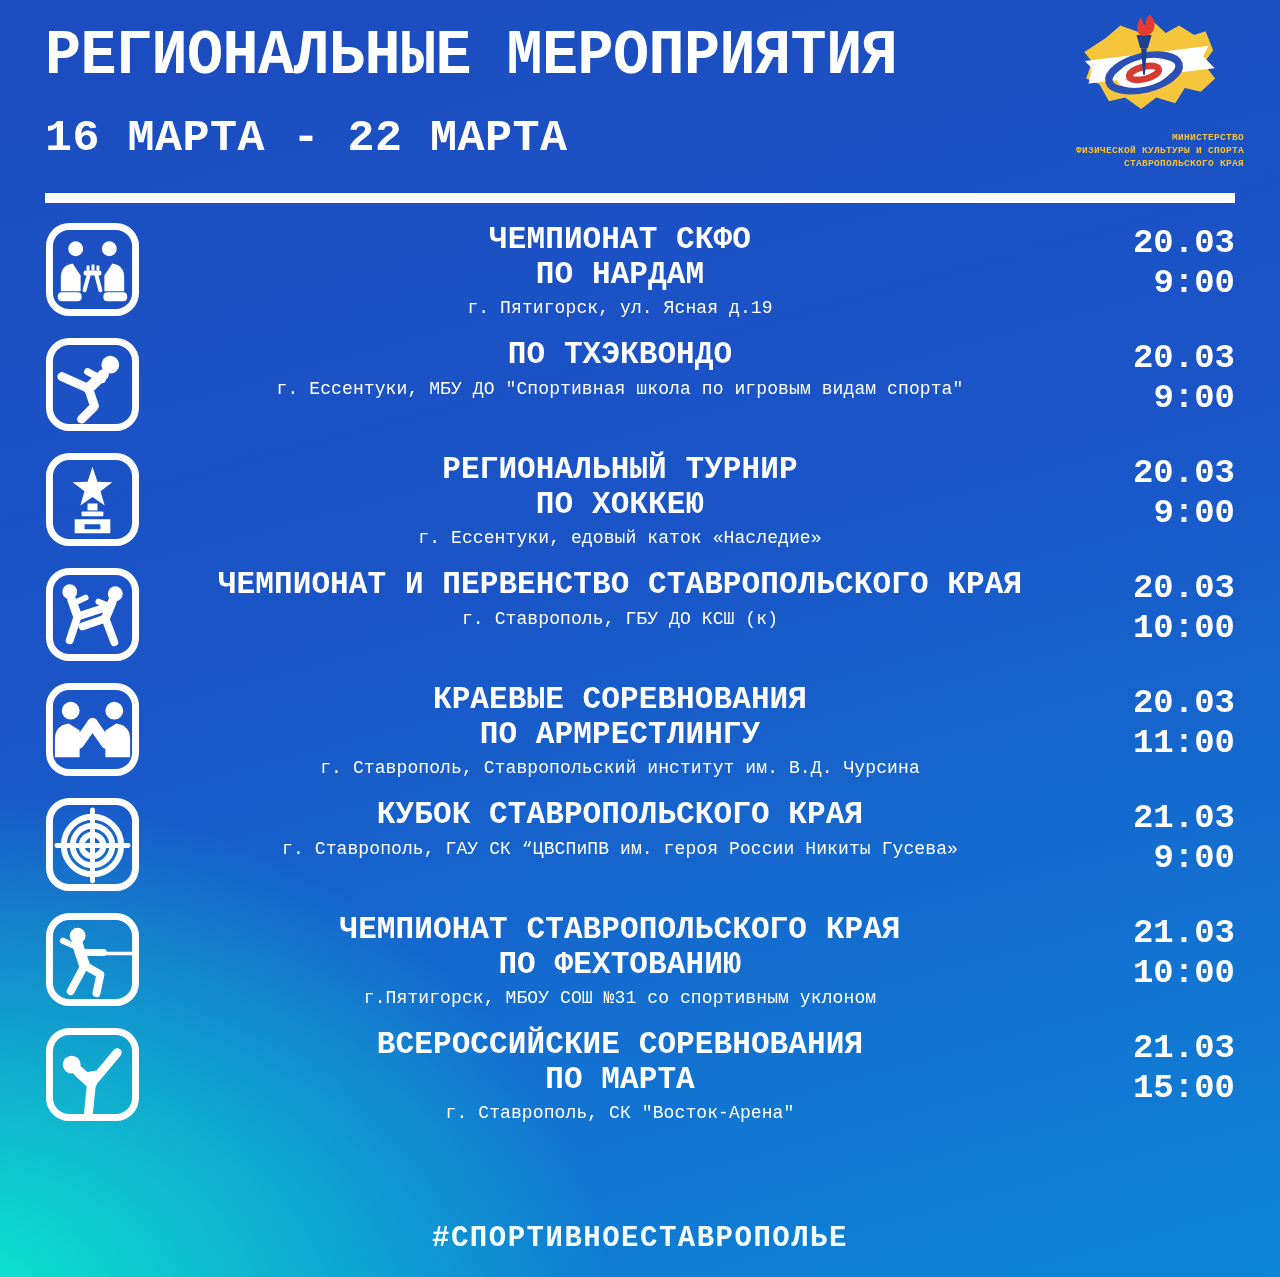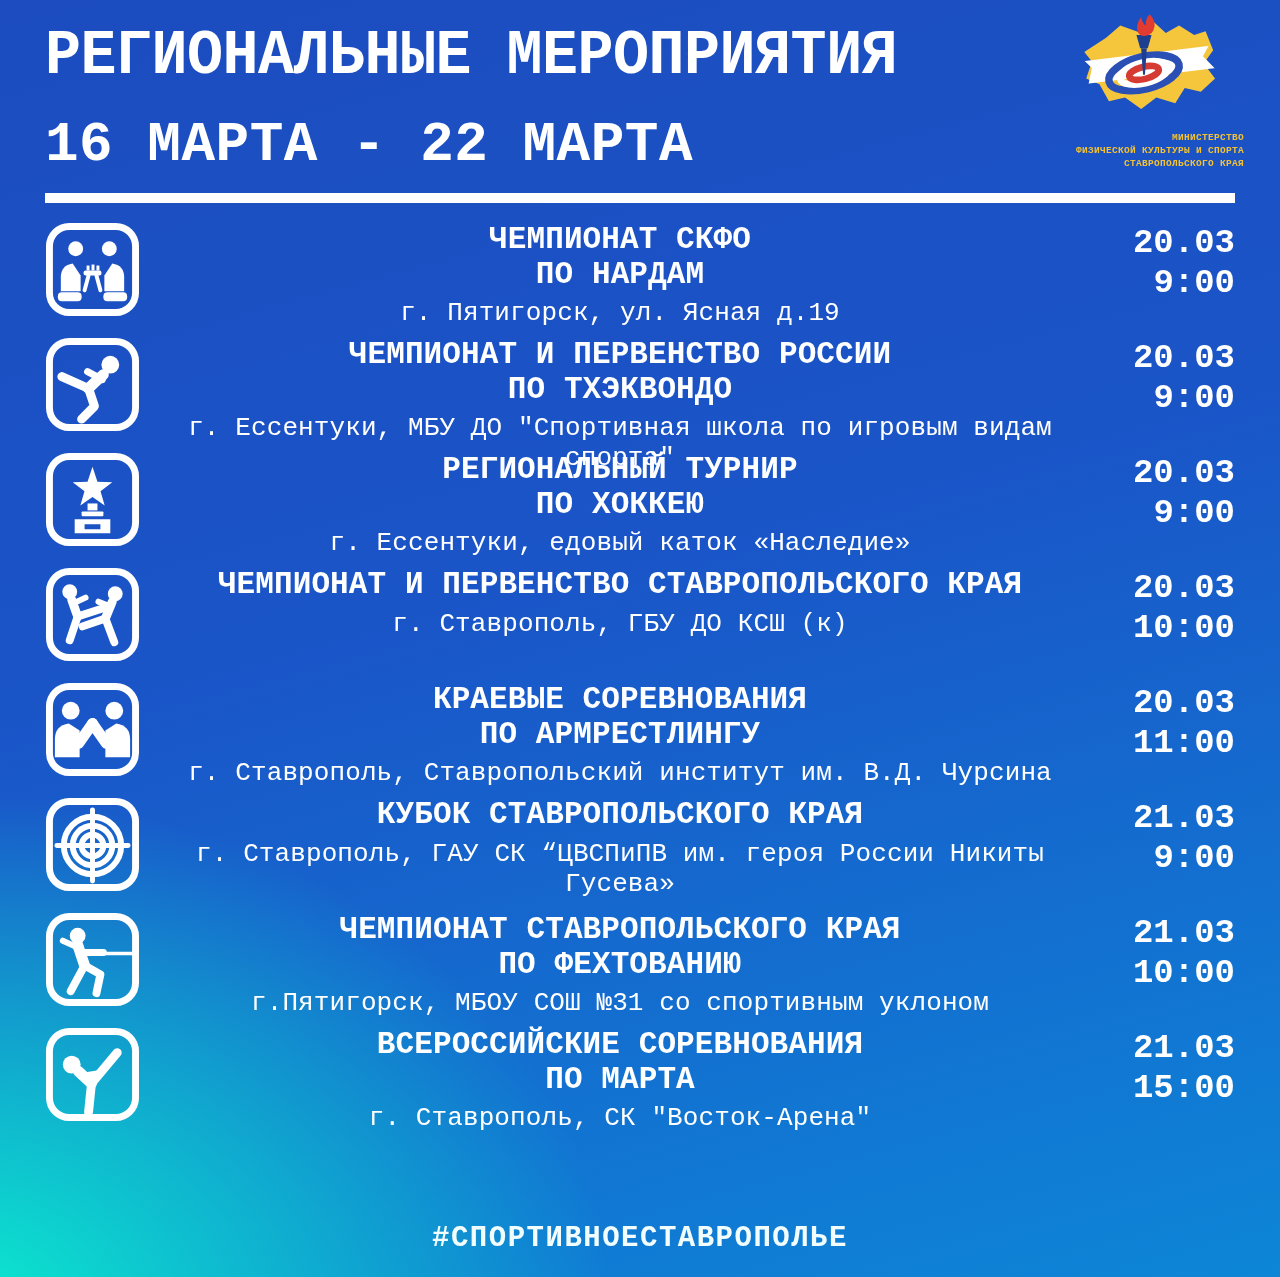--- a/index.html
+++ b/index.html
@@ -11,33 +11,33 @@
   .poster{
     position:relative;width:1280px;height:1277px;
     background:
       radial-gradient(1050px 840px at -3% 103%, #0CEBCE 0%, rgba(12,235,206,0) 62%),
       linear-gradient(165deg, #1C4CBF 0%, #1A55C8 45%, #0D86D7 100%);
     font-family: Liberation Mono, monospace;
   }
   
   .header{position:absolute;left:45px;top:24px;}
   .title{font-size:60px;font-weight:800;letter-spacing:-0.5px;line-height:1.05;transform:scaleY(1.04);transform-origin:left top;}
-  .daterange{font-size:56px;font-weight:700;margin-top:26px;letter-spacing:0.5px;}
+  .daterange{font-size:45px;font-weight:700;margin-top:26px;letter-spacing:0.5px;}
   .sep{position:absolute;left:45px;top:193px;width:1190px;height:10px;background:#fff;}
   
   .logo{position:absolute;right:36px;top:12px;width:200px;text-align:center;}
   .logo svg{display:block;margin:0 auto;}
   .logo-text{color:#F2C233;font-weight:700;font-size:9.5px;line-height:1.35;letter-spacing:0.3px;margin-top:2px;text-align:right;}
   
   .events{position:absolute;left:45px;top:222px;width:1190px;}
   .event{display:flex;align-items:flex-start;gap:22px;height:115px;}
   .icon{width:95px;height:95px;flex:0 0 95px;}
   .event-text{flex:1;min-width:0;padding-top:1px;text-align:center;}
   .event-title{font-size:31px;font-weight:800;line-height:1.12;letter-spacing:0.1px;}
-  .event-loc{font-size:26px;font-weight:400;margin-top:6px;letter-spacing:0.1px;}
+  .event-loc{font-size:18px;font-weight:400;margin-top:6px;letter-spacing:0.1px;}
   .event-dt{flex:0 0 135px;text-align:right;font-size:34px;font-weight:800;line-height:1.18;padding-top:1px;}
   
   .footer{position:absolute;left:0;right:0;top:1222px;text-align:center;
     font-size:29px;font-weight:600;letter-spacing:1.5px;color:#F2FEFD;}
   svg .st{stroke:#fff;stroke-linecap:round;stroke-linejoin:round;fill:none;}
   svg .fl{fill:#fff;}
 </style>
 </head>
 <body>
 
@@ -109,21 +109,20 @@
       <svg class="icon" viewBox="0 0 96 96">
         <rect x="4.5" y="4.5" width="87" height="87" rx="20" class="st" stroke-width="7"></rect>
         <circle cx="66" cy="28" r="9" class="fl"></circle>
         <path d="M59 38 C52 44 48 48 44 52" class="st" stroke-width="11"></path>
         <path d="M44 52 L17 40" class="st" stroke-width="9"></path>
         <path d="M44 52 L50 70 L37 83" class="st" stroke-width="9"></path>
         <path d="M58 43 L43 35" class="st" stroke-width="7"></path>
       </svg>
       <div class="event-text">
         <div class="event-title">
-          <div>ЧЕМПИОНАТ И ПЕРВЕНСТВО РОССИИ</div>
           <div>ПО ТХЭКВОНДО</div>
         </div>
         <div class="event-loc">г. Ессентуки, МБУ ДО "Спортивная школа по игровым видам спорта"</div>
       </div>
       <div class="event-dt">
         <div>20.03</div>
         <div>9:00</div>
       </div>
     </div>
 

